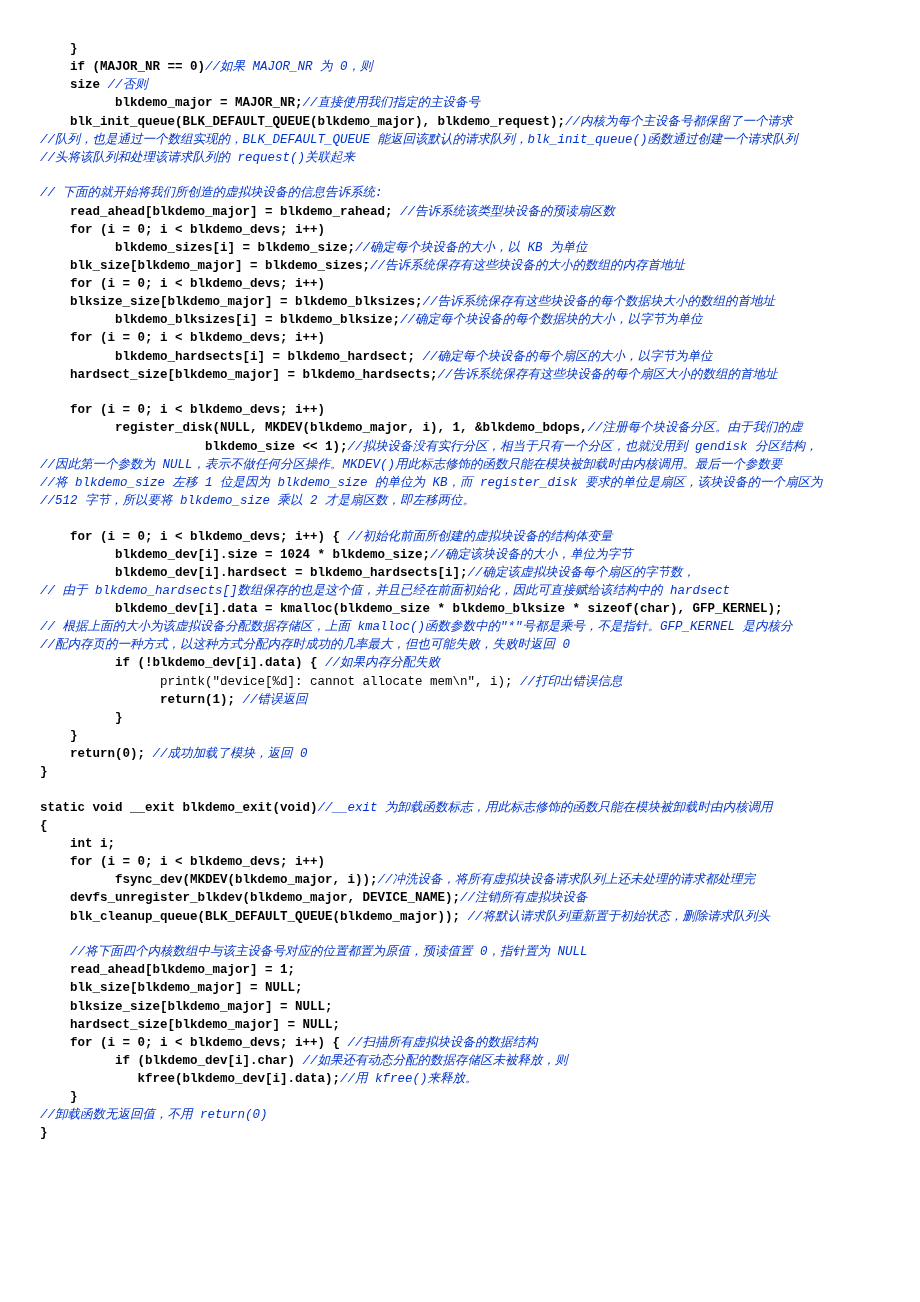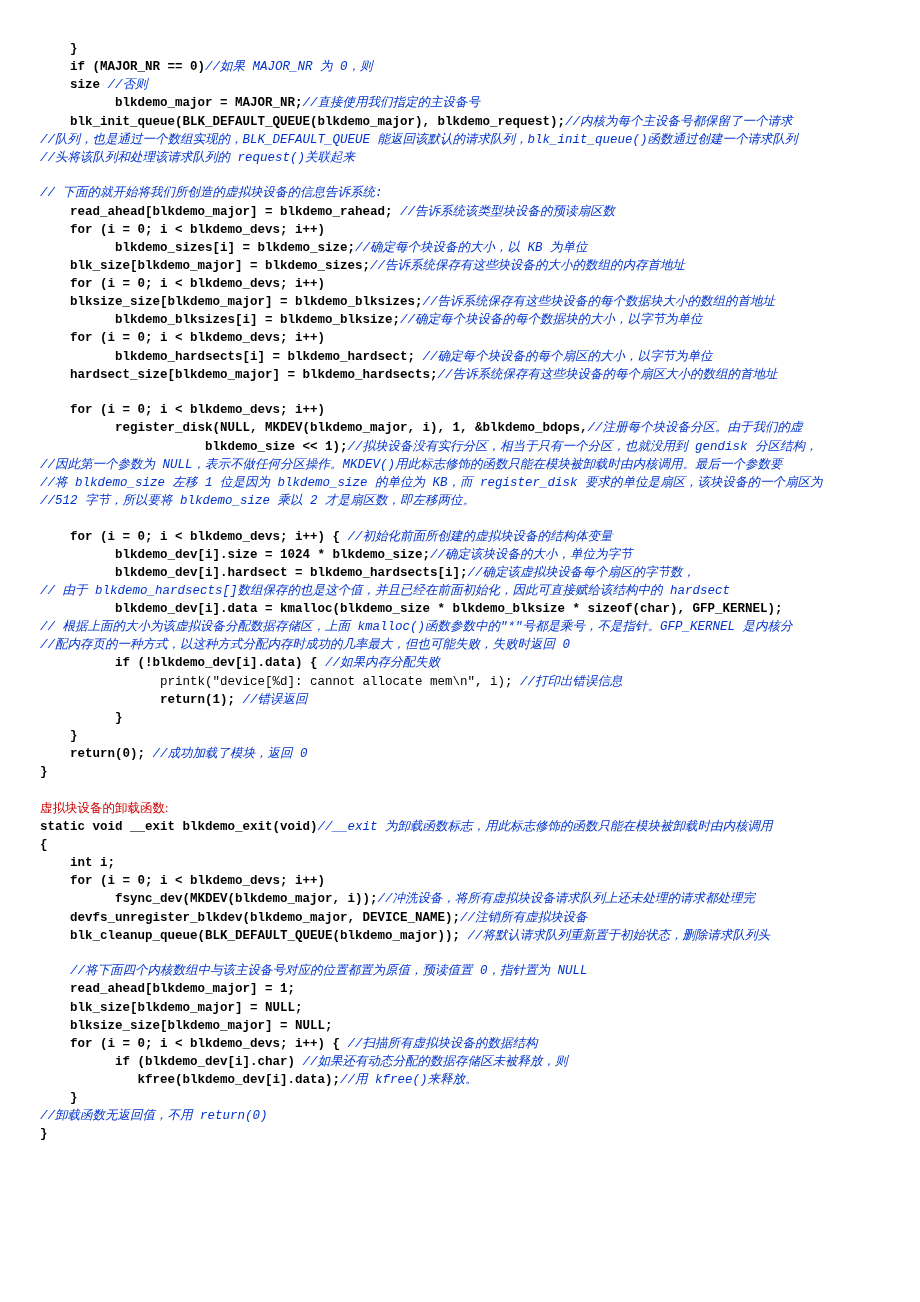--- a/index.html
+++ b/index.html
@@ -58,32 +58,32 @@
     <div class="line"><span class="cm">// 根据上面的大小为该虚拟设备分配数据存储区，上面 kmalloc()函数参数中的"*"号都是乘号，不是指针。GFP_KERNEL 是内核分</span></div>
     <div class="line"><span class="cm">//配内存页的一种方式，以这种方式分配内存时成功的几率最大，但也可能失败，失败时返回 0</span></div>
     <div class="line">          <span class="kw">if (!blkdemo_dev[i].data) { </span><span class="cm">//如果内存分配失败</span></div>
     <div class="line">                <span>printk("device[%d]: cannot allocate mem\n", i); </span><span class="cm">//打印出错误信息</span></div>
     <div class="line">                <span class="kw">return(1); </span><span class="cm">//错误返回</span></div>
     <div class="line">          <span class="kw">}</span></div>
     <div class="line">    <span class="kw">}</span></div>
     <div class="line">    <span class="kw">return(0); </span><span class="cm">//成功加载了模块，返回 0</span></div>
     <div class="line"><span class="kw">}</span></div>
     <div class="line blank"></div>
-    <div class="line"><span class="red">虚拟块设备的卸载函数:</span></div>
     <div class="line"><span class="kw">static void __exit blkdemo_exit(void)</span><span class="cm">//__exit 为卸载函数标志，用此标志修饰的函数只能在模块被卸载时由内核调用</span></div>
     <div class="line"><span class="kw">{</span></div>
     <div class="line">    <span class="kw">int i;</span></div>
     <div class="line">    <span class="kw">for (i = 0; i &lt; blkdemo_devs; i++)</span></div>
     <div class="line">          <span class="kw">fsync_dev(MKDEV(blkdemo_major, i));</span><span class="cm">//冲洗设备，将所有虚拟块设备请求队列上还未处理的请求都处理完</span></div>
     <div class="line">    <span class="kw">devfs_unregister_blkdev(blkdemo_major, DEVICE_NAME);</span><span class="cm">//注销所有虚拟块设备</span></div>
     <div class="line">    <span class="kw">blk_cleanup_queue(BLK_DEFAULT_QUEUE(blkdemo_major)); </span><span class="cm">//将默认请求队列重新置于初始状态，删除请求队列头</span></div>
     <div class="line blank"></div>
     <div class="line">    <span class="cm">//将下面四个内核数组中与该主设备号对应的位置都置为原值，预读值置 0，指针置为 NULL</span></div>
     <div class="line">    <span class="kw">read_ahead[blkdemo_major] = 1;</span></div>
     <div class="line">    <span class="kw">blk_size[blkdemo_major] = NULL;</span></div>
     <div class="line">    <span class="kw">blksize_size[blkdemo_major] = NULL;</span></div>
+    <div class="line">    <span class="kw">hardsect_size[blkdemo_major] = NULL;</span></div>
     <div class="line">    <span class="kw">for (i = 0; i &lt; blkdemo_devs; i++) { </span><span class="cm">//扫描所有虚拟块设备的数据结构</span></div>
     <div class="line">          <span class="kw">if (blkdemo_dev[i].char) </span><span class="cm">//如果还有动态分配的数据存储区未被释放，则</span></div>
     <div class="line">             <span class="kw">kfree(blkdemo_dev[i].data);</span><span class="cm">//用 kfree()来释放。</span></div>
     <div class="line">    <span class="kw">}</span></div>
     <div class="line"><span class="cm">//卸载函数无返回值，不用 return(0)</span></div>
     <div class="line"><span class="kw">}</span></div>
   </div>
 
 </body></html>

